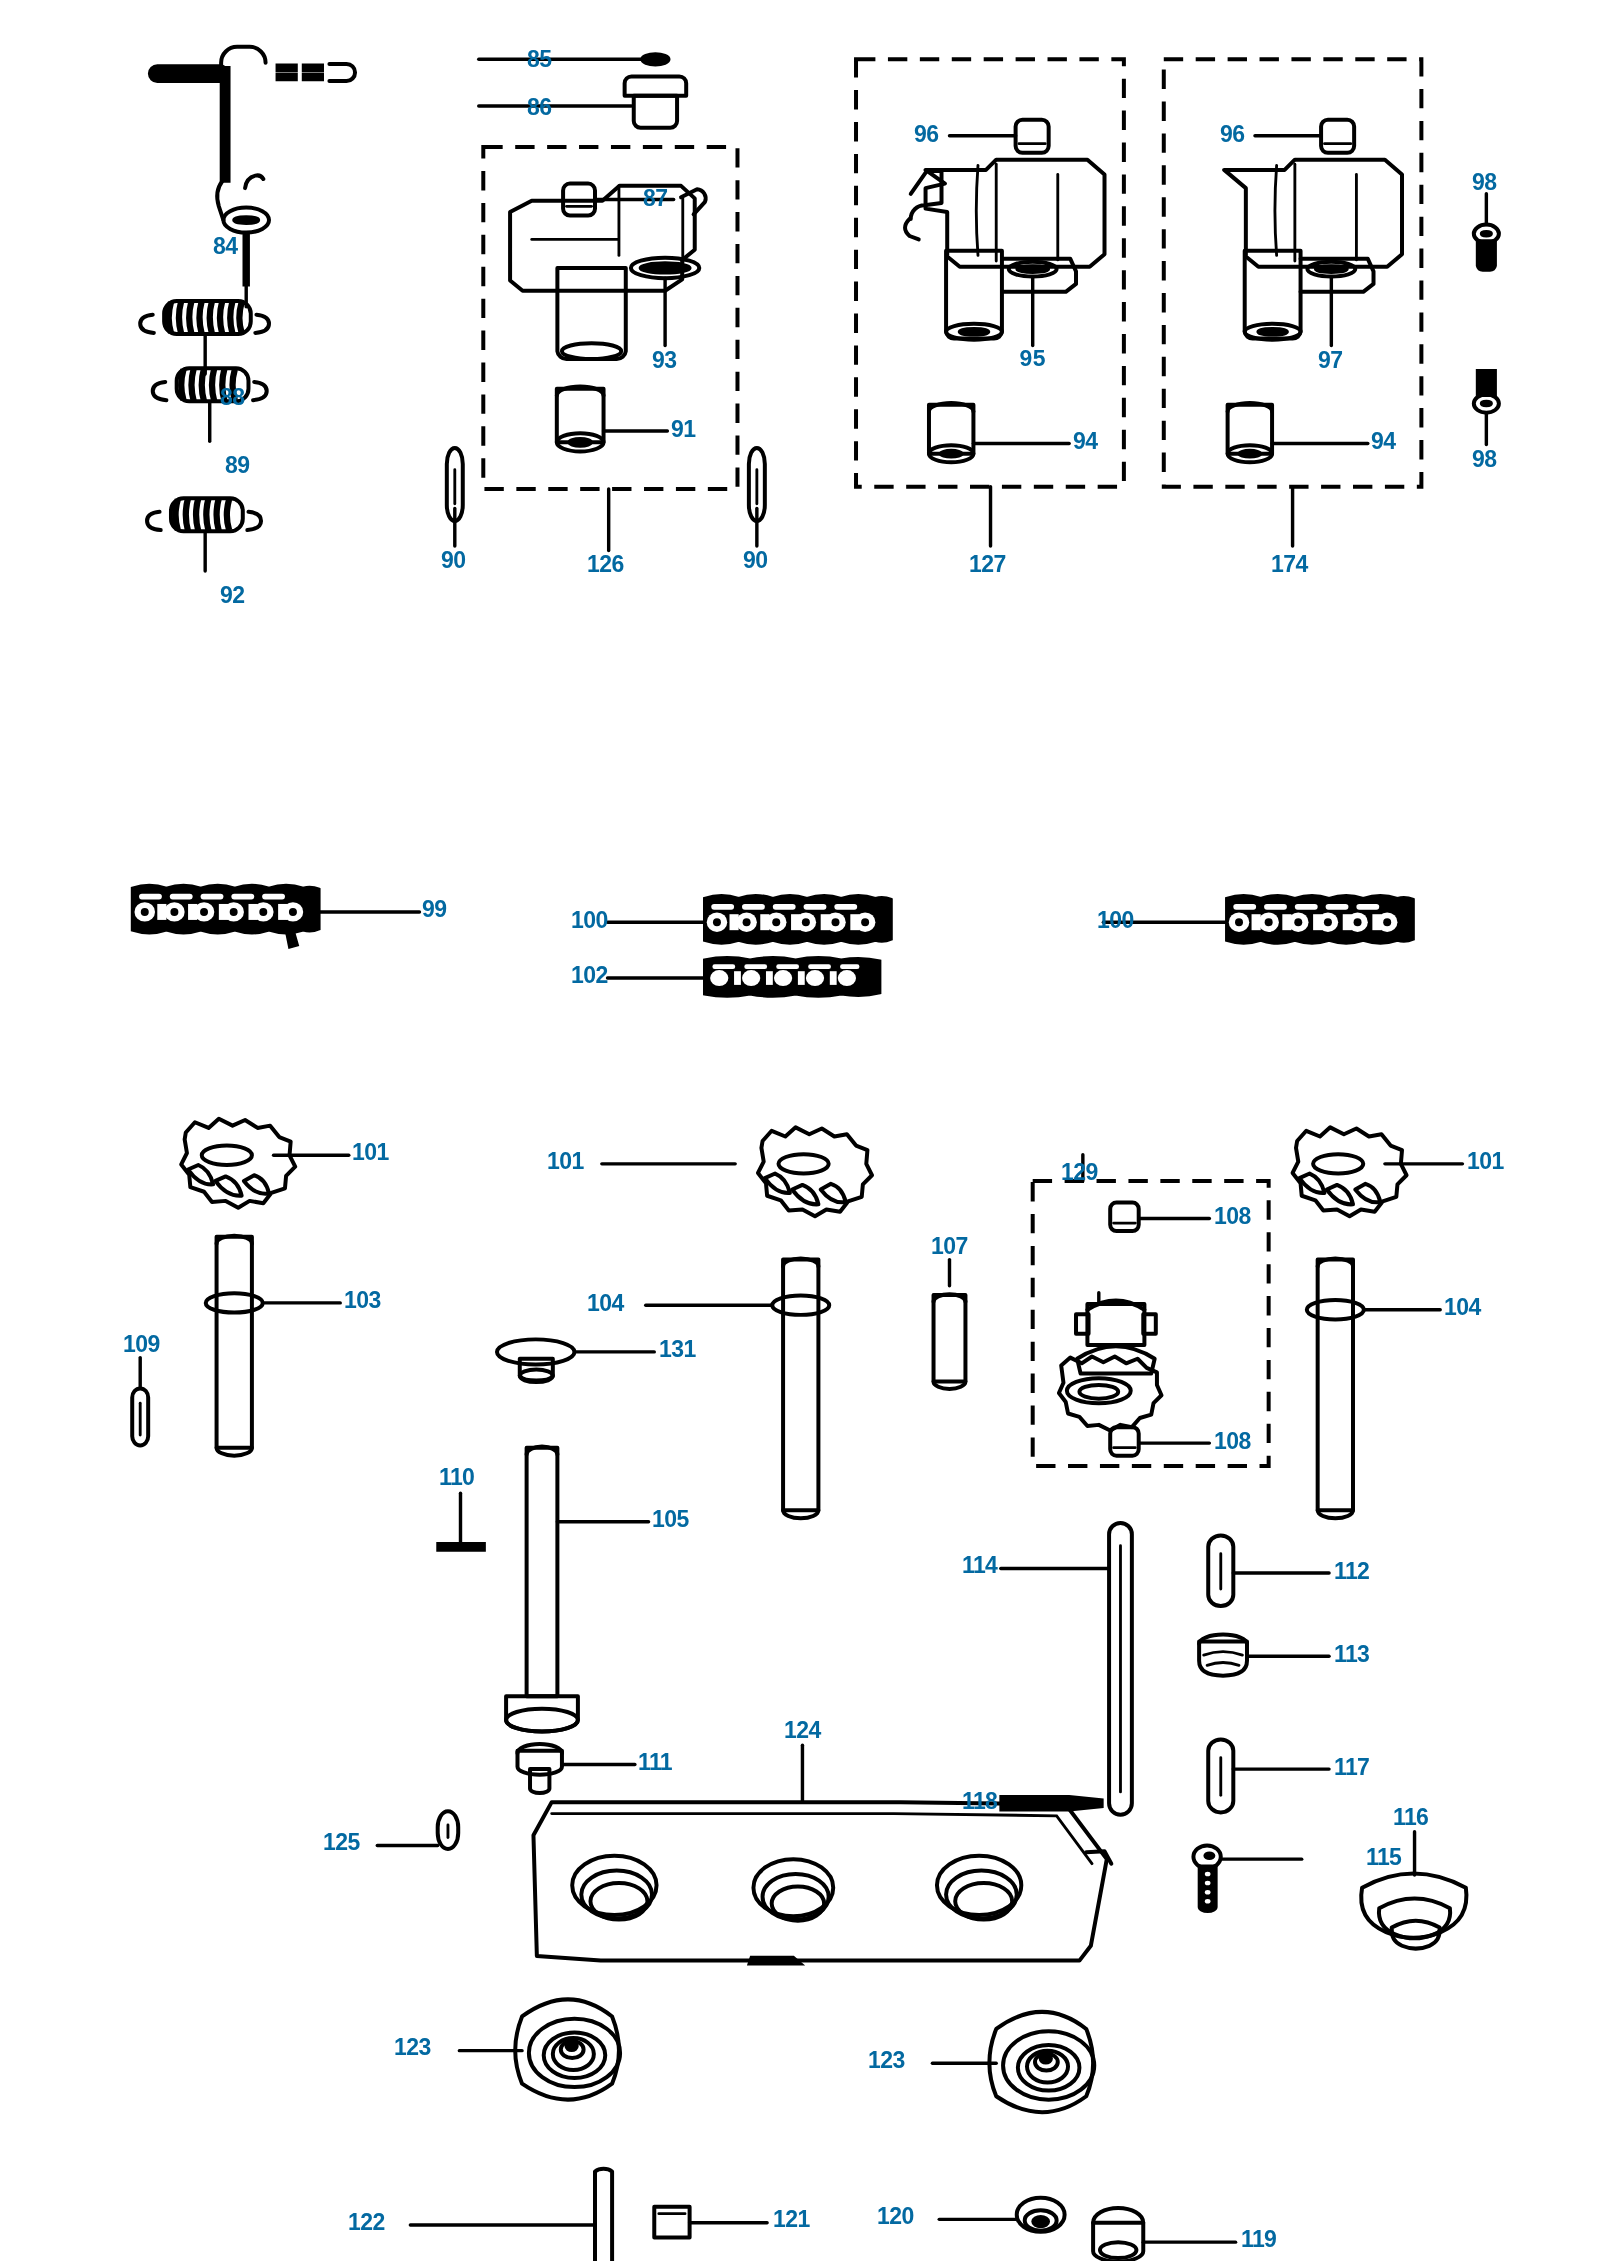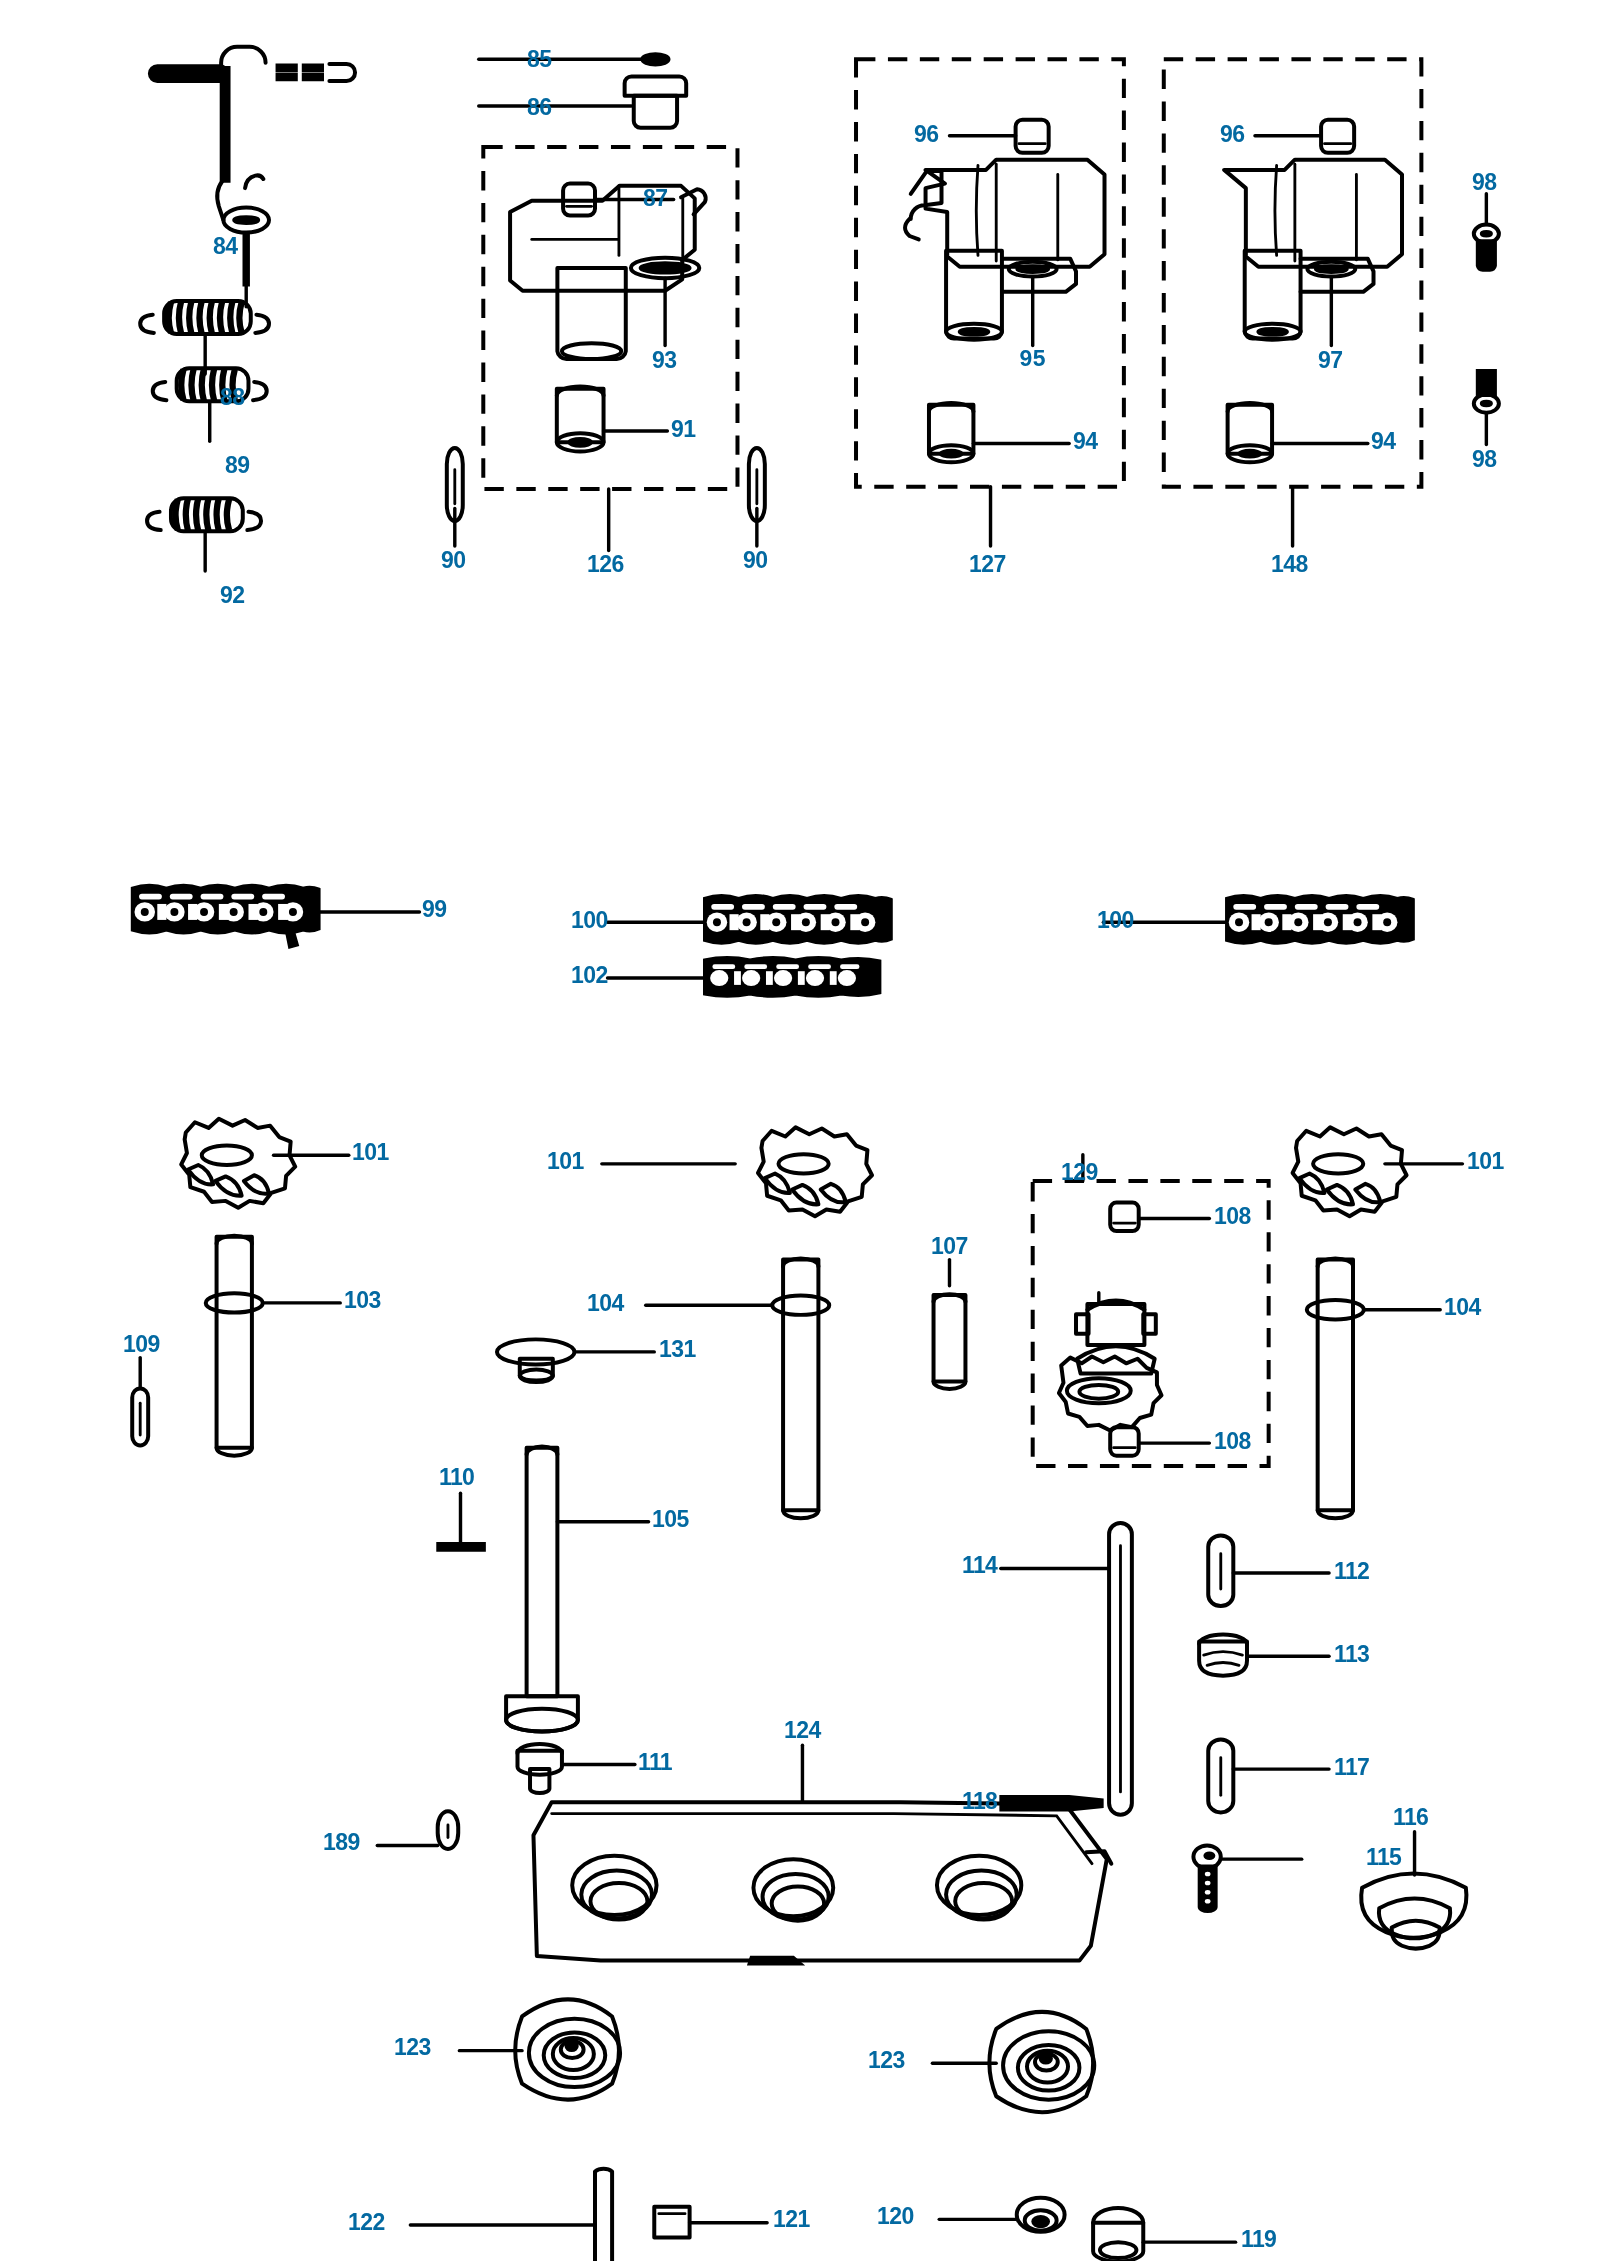--- a/index.html
+++ b/index.html
@@ -636,21 +636,21 @@
 <div class="lbl" style="left:1393px;top:1806px;">116</div>
 <div class="lbl" style="left:1334px;top:1756px;">117</div>
 <div class="lbl" style="left:962px;top:1790px;">118</div>
 <div class="lbl" style="left:1241px;top:2228px;">119</div>
 <div class="lbl" style="left:877px;top:2205px;">120</div>
 <div class="lbl" style="left:773px;top:2208px;">121</div>
 <div class="lbl" style="left:348px;top:2211px;">122</div>
 <div class="lbl" style="left:394px;top:2036px;">123</div>
 <div class="lbl" style="left:868px;top:2049px;">123</div>
 <div class="lbl" style="left:784px;top:1719px;">124</div>
-<div class="lbl" style="left:323px;top:1831px;">189</div>
+<div class="lbl" style="left:323px;top:1831px;">125</div>
 <div class="lbl" style="left:587px;top:553px;">126</div>
 <div class="lbl" style="left:969px;top:553px;">127</div>
-<div class="lbl" style="left:1271px;top:553px;">148</div>
+<div class="lbl" style="left:1271px;top:553px;">174</div>
 <div class="lbl" style="left:1061px;top:1129px;margin-top:32px;">129</div>
 <div class="lbl" style="left:659px;top:1338px;">131</div>
 
 </div>
 
 
 </body></html>

